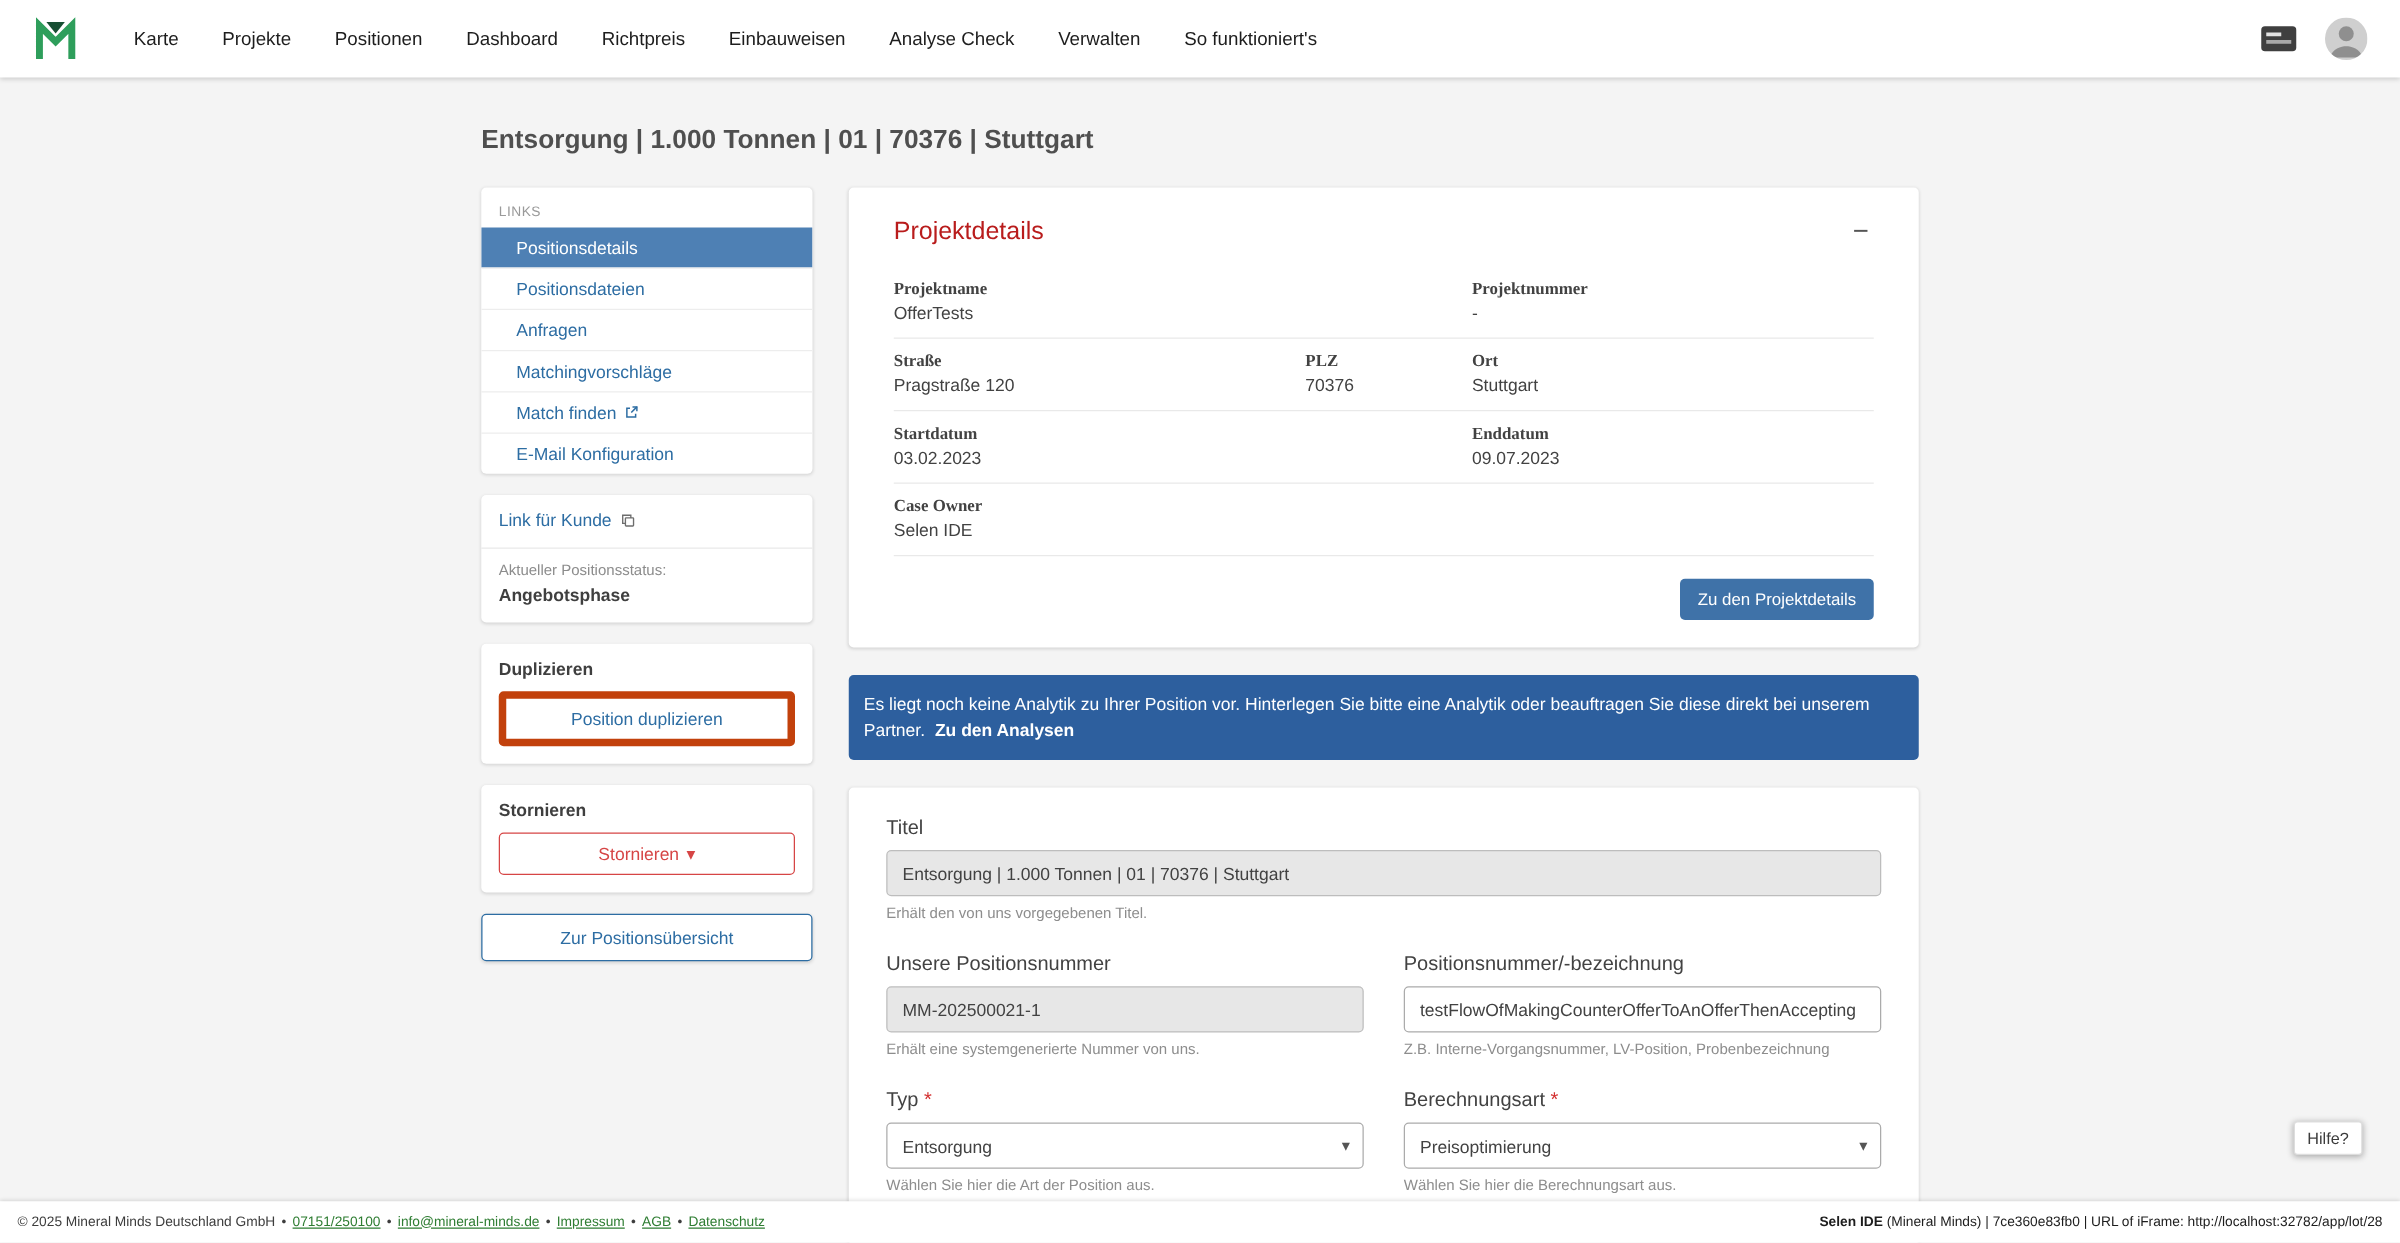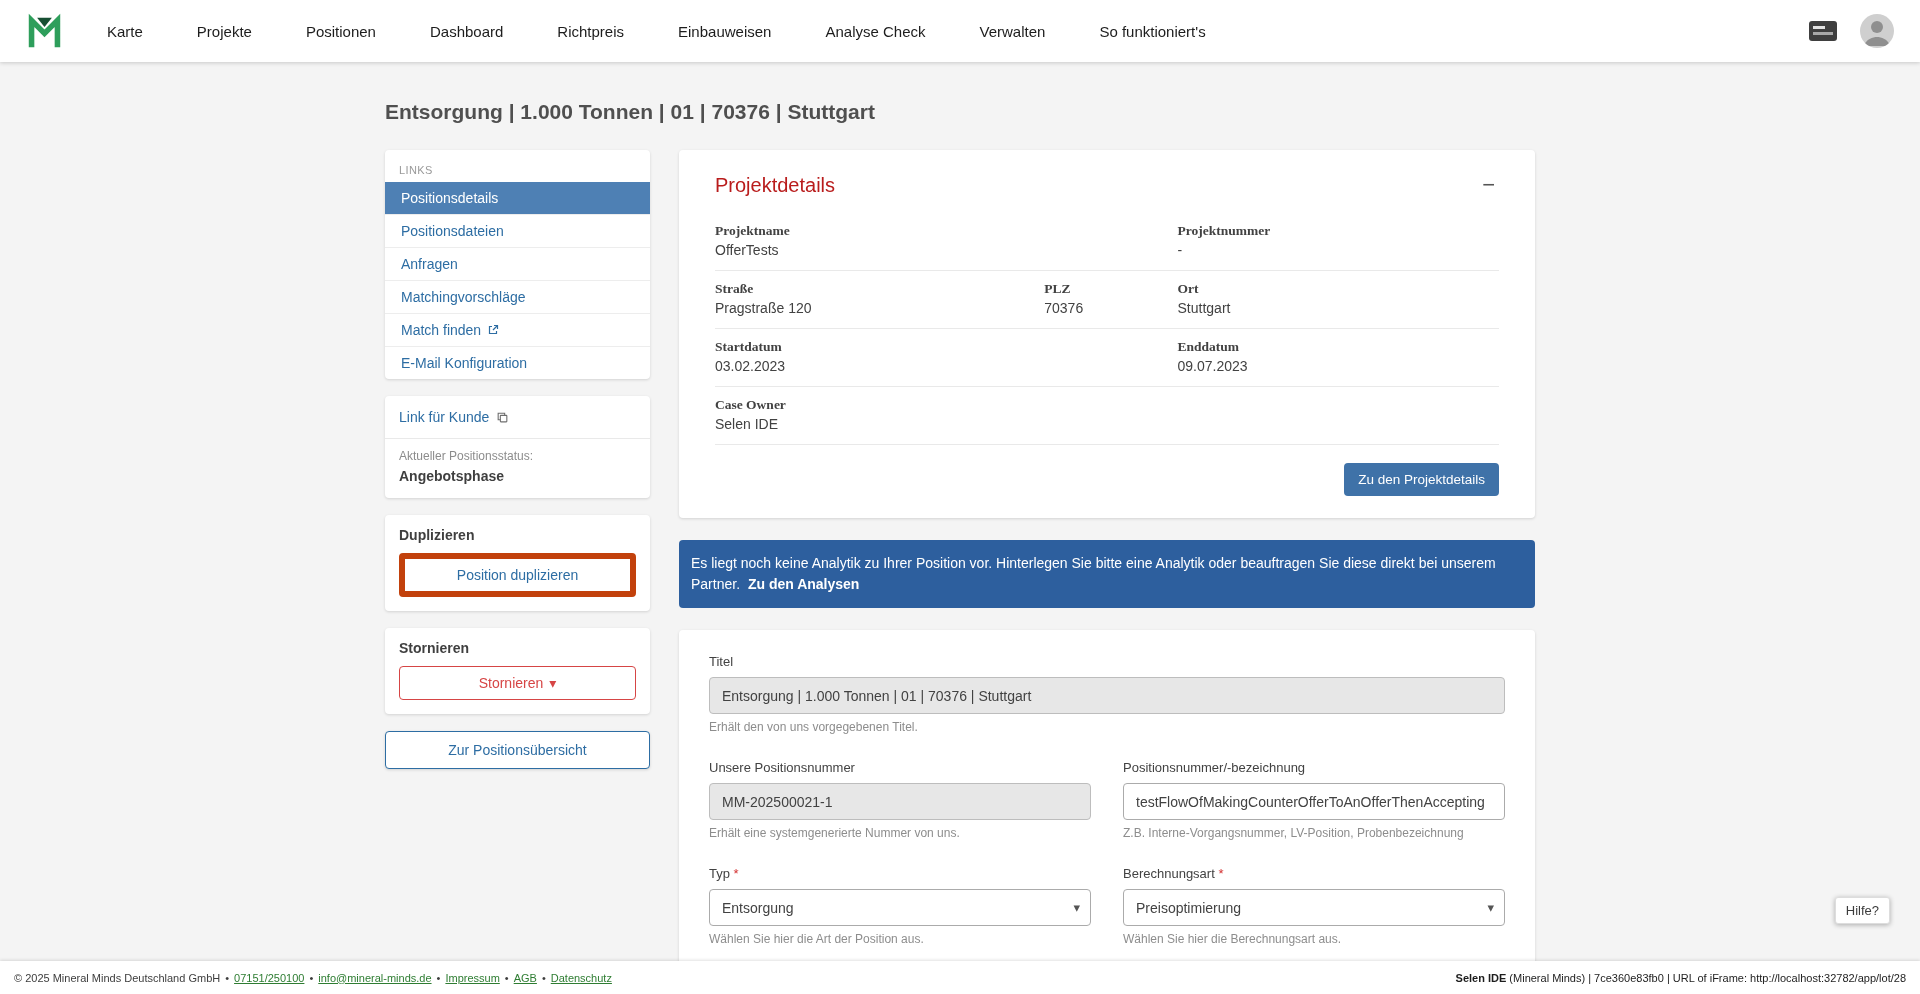--- a/index.html
+++ b/index.html
@@ -10,37 +10,37 @@
     color:#424242;
   }
   a { text-decoration:none; }
 
   
   .header {
     height:62px; background:#fff; display:flex; align-items:center;
     padding:0 26px; box-shadow:0 1px 4px rgba(0,0,0,.18); position:relative; z-index:30;
   }
   .logo { margin-right:44px; display:flex; align-items:center; cursor:pointer; }
-  .nav { display:flex; gap:54px; align-items:center; }
+  .nav { display:flex; gap:35px; align-items:center; }
   .nav a { font-size:15px; color:#1d1d1d; font-weight:500; cursor:pointer; }
   .header-right { margin-left:auto; display:flex; align-items:center; gap:22px; }
   .icon-btn { background:none; border:none; cursor:pointer; display:flex; align-items:center; padding:0; }
 
   
   .page { width:1150px; margin:0 auto; padding-top:30px; }
   .page-title { font-size:21px; font-weight:600; color:#4f4f4f; margin:8px 0 26px; }
   .layout { display:flex; gap:29px; align-items:flex-start; padding-bottom:80px; }
 
   
   .sidebar { flex:0 0 265px; width:265px; display:flex; flex-direction:column; gap:17px; }
   .card { background:#fff; border-radius:4px; box-shadow:0 1px 3px rgba(0,0,0,.14); }
   .links-card { padding:8px 0 0; overflow:hidden; }
   .links-header { font-size:11px; color:#9a9a9a; letter-spacing:.4px; padding:6px 14px; }
   .link-item {
-    display:flex; align-items:center; gap:6px; padding:8px 16px;
+    display:flex; align-items:center; gap:6px; padding:8px 28px;
     font-size:14px; color:#2d6da3; cursor:pointer;
   }
   .link-item:not(.first) { border-top:1px solid #ededed; }
   .link-item.active { background:#4e80b4; color:#fff; }
   .status-card { padding:12px 14px 14px; }
   .customer-link { color:#2d6da3; font-size:14px; display:inline-flex; align-items:center; gap:7px; cursor:pointer; }
   .status-divider { border-top:1px solid #e9e9e9; margin:12px -14px 10px; }
   .status-label { font-size:12px; color:#8c8c8c; }
   .status-value { font-size:14px; font-weight:700; color:#3f3f3f; margin-top:5px; }
   .action-card { padding:12px 14px 14px; }
@@ -80,21 +80,21 @@
 
   
   .banner {
     margin-top:22px; background:#2d5f9e; color:#ffffff; border-radius:4px;
     padding:13px 12px; font-size:14px; line-height:1.5;
   }
   .banner strong { font-weight:700; cursor:pointer; margin-left:4px; }
 
   
   .form-card { margin-top:22px; padding:24px 30px 60px; }
-  .field-label { display:block; font-size:13px; color:#424242; margin-bottom:8px; font-weight:500; }
+  .field-label { display:block; font-size:16px; color:#424242; margin-bottom:8px; font-weight:500; }
   .req { color:#d32f2f; }
   .input {
     width:100%; height:37px; border:1px solid #ababab; border-radius:4px;
     padding:0 12px; font-size:14px; color:#424242; font-family:inherit; background:#fff;
   }
   .input:disabled { background:#e7e7e7; border-color:#bdbdbd; color:#424242; opacity:1; }
   .helper { font-size:12px; color:#8d8d8d; margin-top:6px; }
   .form-grid { display:grid; grid-template-columns:1fr 1fr; column-gap:32px; margin-top:26px; }
   .select {
     position:relative; height:37px; border:1px solid #ababab; border-radius:4px;

